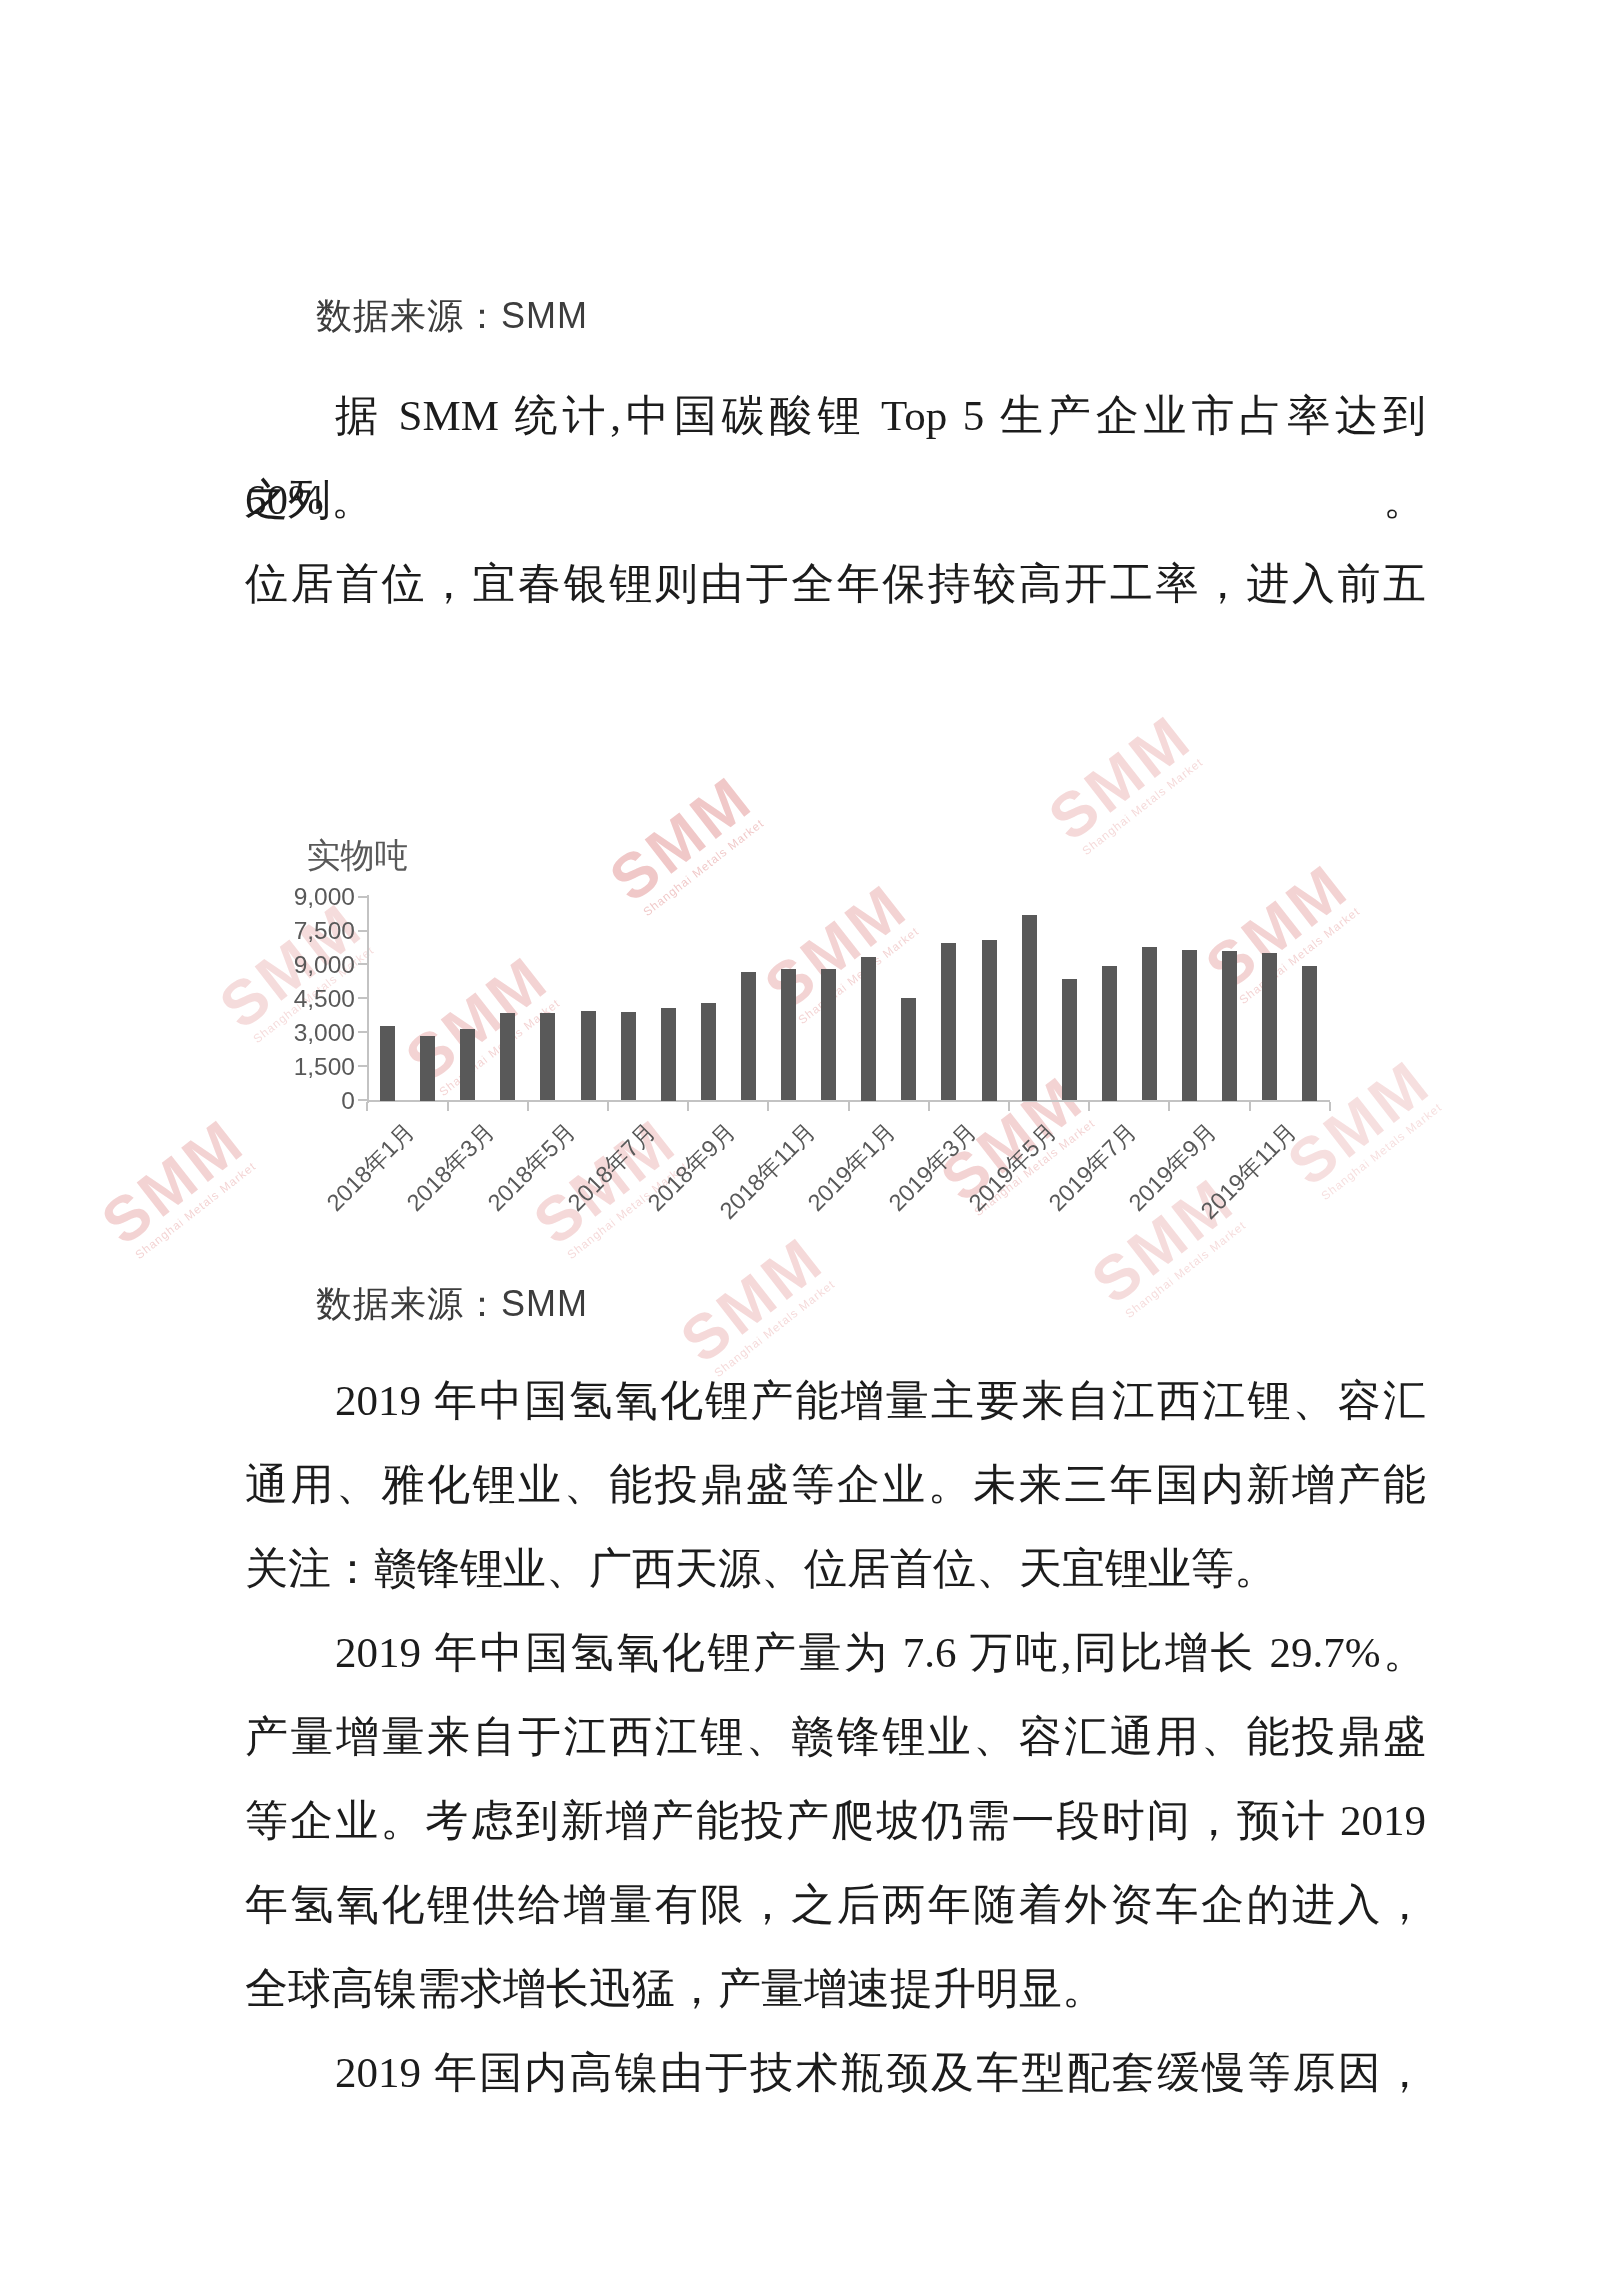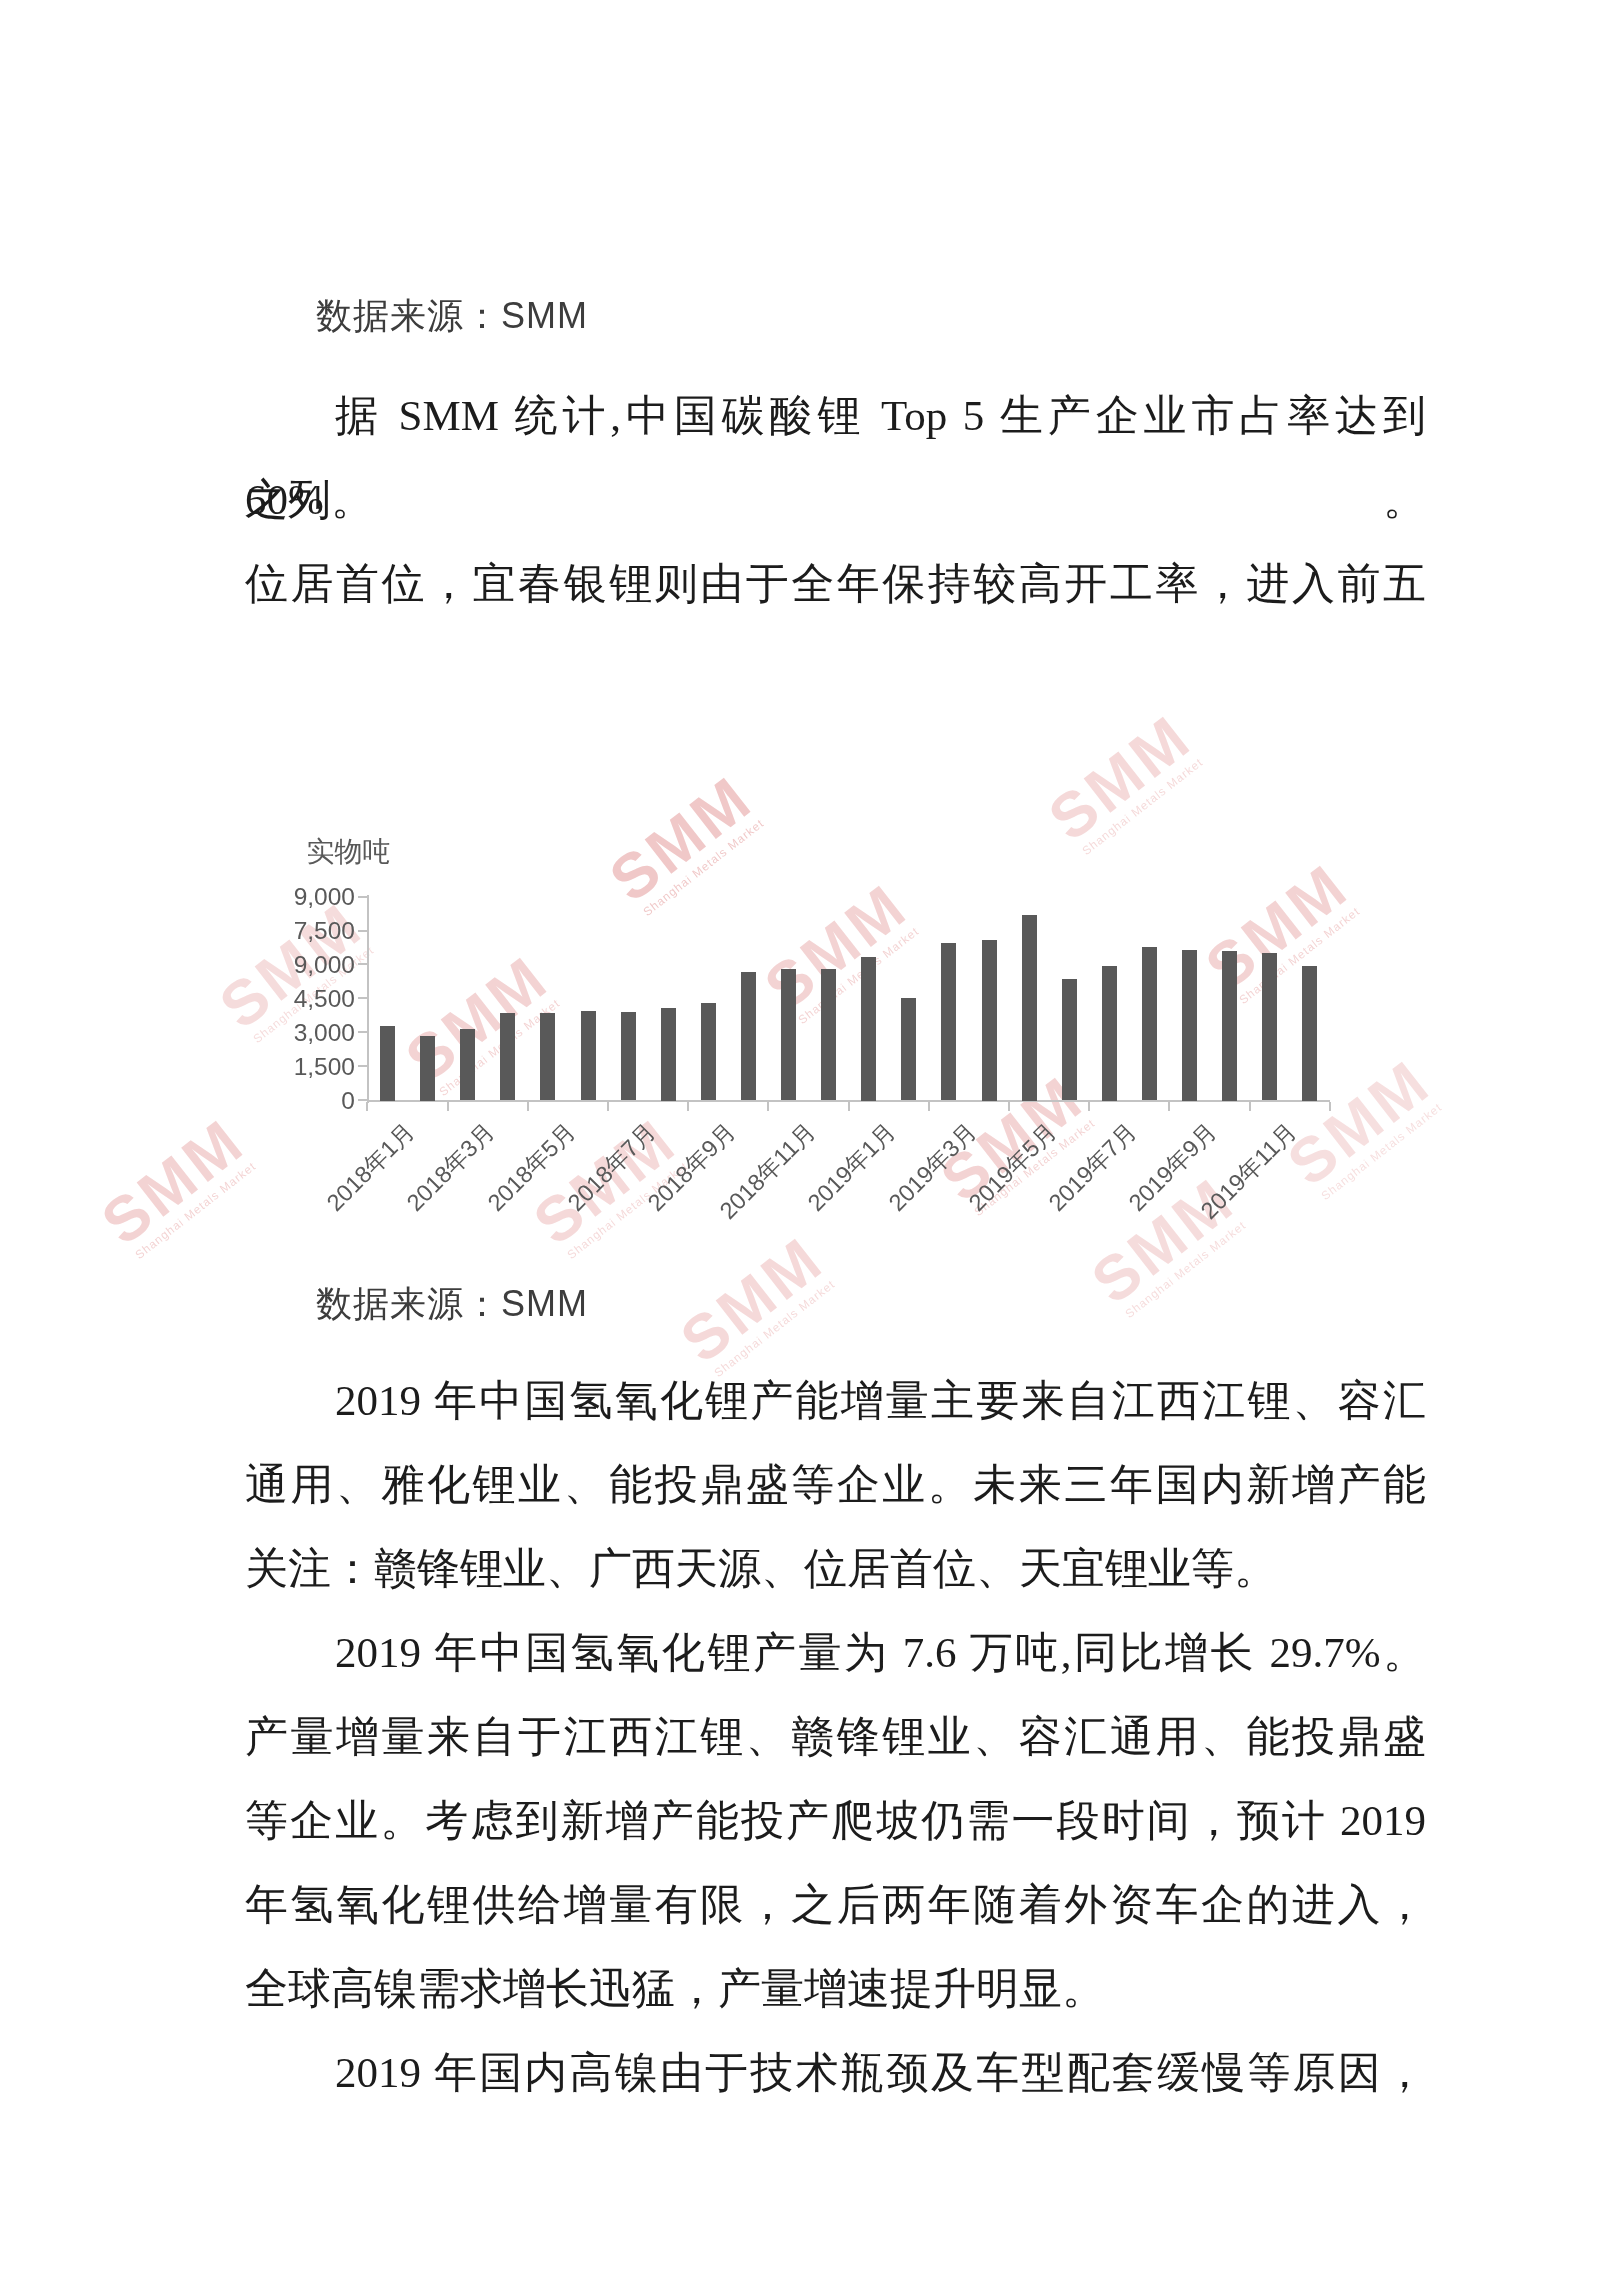--- a/index.html
+++ b/index.html
@@ -8,21 +8,21 @@
   .source-label{position:absolute;left:316px;font-family:"Liberation Sans","DejaVu Sans",sans-serif;
         font-size:36px;font-weight:500;color:#3d3d3d;letter-spacing:1px;white-space:nowrap;z-index:3;}
   .textblock{position:absolute;left:245px;width:1181px;font-size:43px;line-height:84px;z-index:3;}
   .tline{height:84px;overflow:visible;white-space:normal;}
   .tline.just{text-align:justify;}
   .tline.just::after{content:"";display:inline-block;width:100%;height:0;}
   .tline.indent{text-indent:90px;}
   
   .chart{position:absolute;left:284px;top:823px;width:1117px;height:461px;z-index:2;
          font-family:"Liberation Sans","DejaVu Sans",sans-serif;}
-  .unit-label{position:absolute;left:22.5px;top:9.8px;font-size:28px;color:#595959;z-index:2;}
+  .unit-label{position:absolute;left:22.5px;top:9.8px;font-size:34px;color:#595959;z-index:2;}
   .axis-y{position:absolute;left:83px;top:72px;width:2px;height:208px;background:#c3c3c3;z-index:2;}
   .axis-x{position:absolute;left:83px;top:277px;width:963px;height:2px;background:#c3c3c3;z-index:2;}
   .ytick-mark{position:absolute;width:8.8px;height:2px;background:#c3c3c3;z-index:2;}
   .xtick-mark{position:absolute;width:2px;height:8.8px;background:#c3c3c3;z-index:2;}
   .ytick-label{position:absolute;left:0;width:71px;text-align:right;font-size:24.5px;color:#595959;
          line-height:25.5px;z-index:2;}
   .bar{position:absolute;width:14.7px;background:#595959;z-index:2;}
   .xtick-label{position:absolute;font-size:23.5px;color:#595959;white-space:nowrap;
          transform:translateX(-100%) rotate(-45deg);transform-origin:100% 0;z-index:2;}
   

